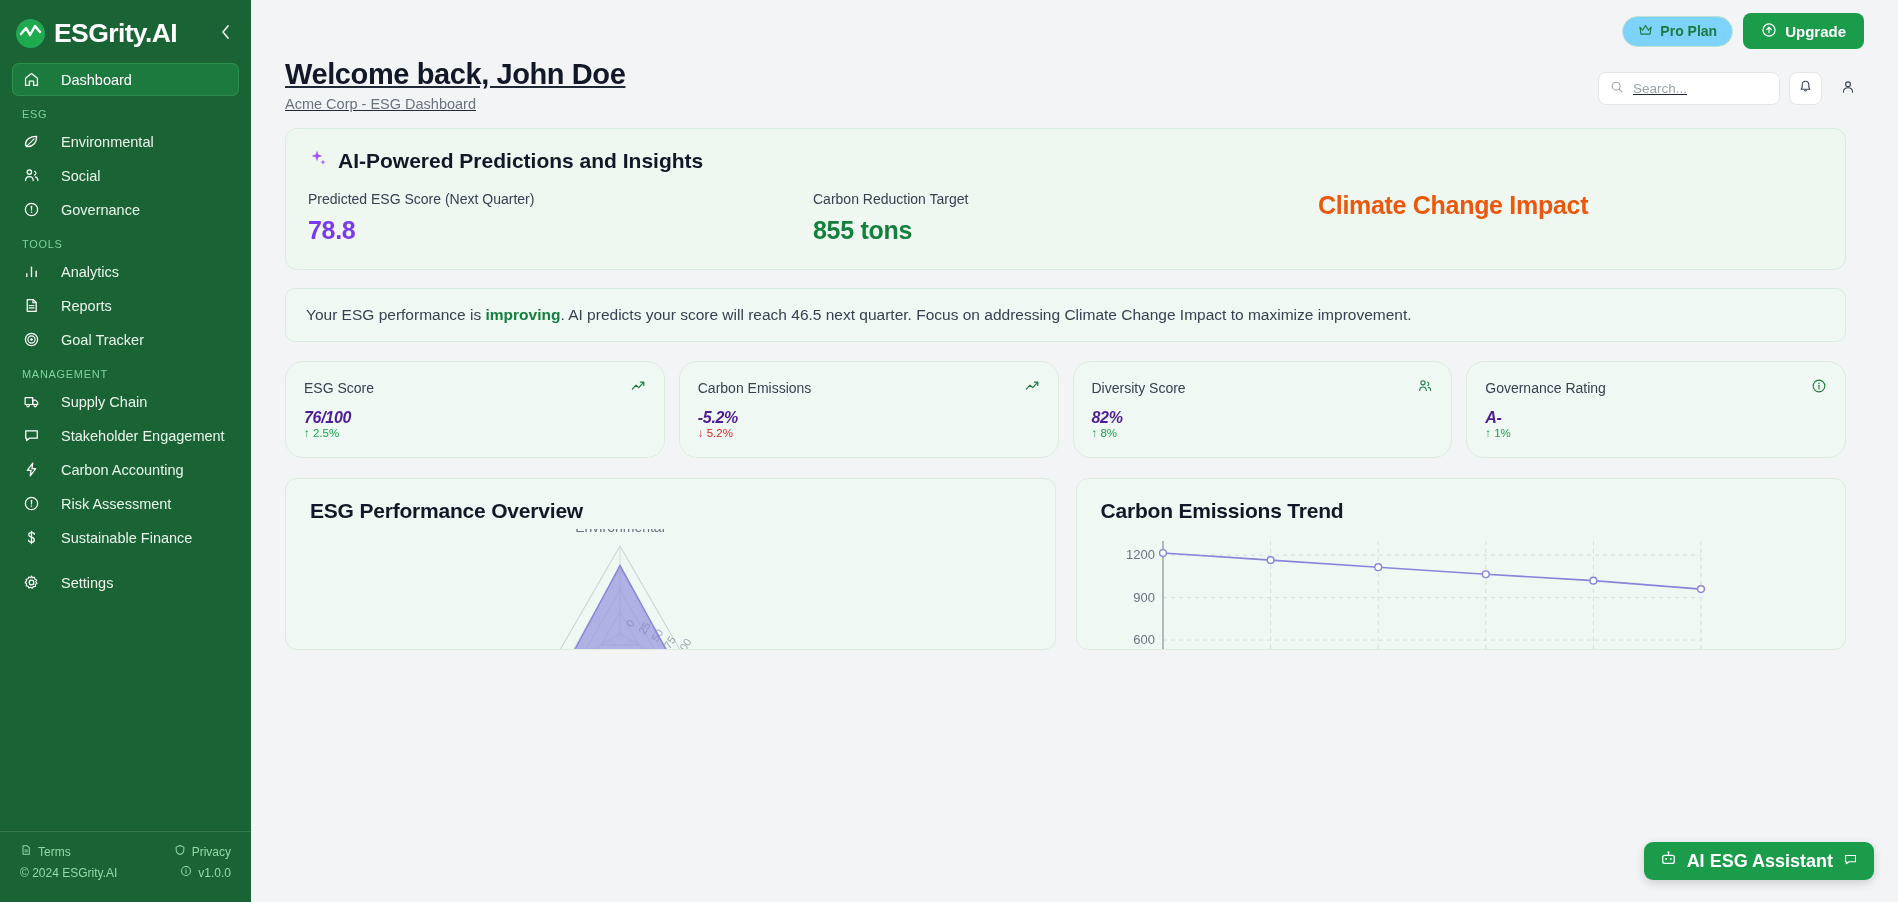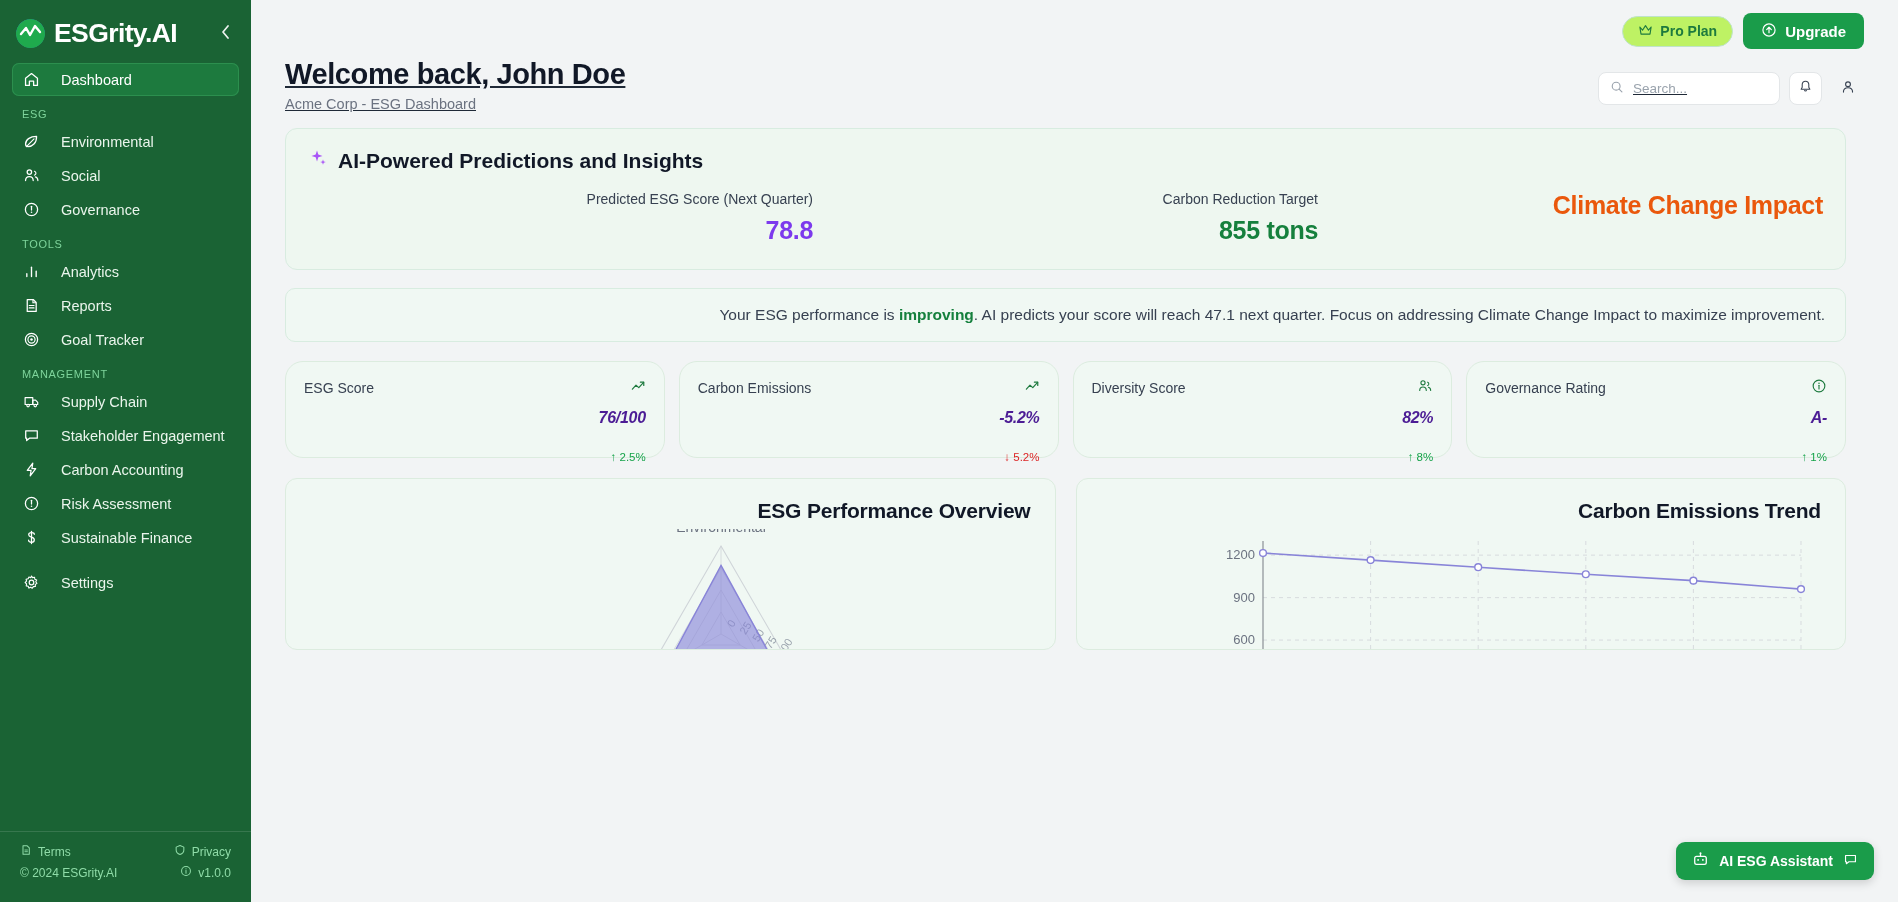--- a/index.html
+++ b/index.html
@@ -53,21 +53,21 @@
   .sf-link.muted { cursor: default; }
 
   
   .main { flex: 1; height: 902px; position: relative; overflow: hidden; }
   .topbar {
     height: 62px; display: flex; align-items: center; justify-content: flex-end;
     padding: 0 34px 0 0;
   }
   .plan-pill {
     display: inline-flex; align-items: center; gap: 7px;
-    background: #bef264; color: #1d7a3e; border: 1px solid #bfe3ca;
+    background: #7dd3fc; color: #1d7a3e; border: 1px solid #bfe3ca;
     border-radius: 999px; height: 31px; padding: 0 15px;
     font-size: 14px; font-weight: bold; cursor: pointer;
   }
   .upgrade-btn {
     display: inline-flex; align-items: center; gap: 8px;
     background: #1a9c4a; color: #ffffff; border: none; border-radius: 8px;
     height: 36px; padding: 0 18px; margin-left: 10px;
     font-size: 15px; font-weight: bold; cursor: pointer;
     font-family: "Liberation Sans", sans-serif;
   }
@@ -89,21 +89,21 @@
     font-family: "Liberation Sans", sans-serif;
   }
   .search-box input::placeholder { color: #9aa3ad; }
   .icon-btn {
     width: 33px; height: 33px; border-radius: 8px;
     background: #ffffff; border: 1px solid #e3e6e8;
     display: flex; align-items: center; justify-content: center; cursor: pointer;
   }
   .icon-btn.plain { background: transparent; border-color: transparent; }
 
-  .content { padding: 16px 52px 0 34px; text-align: right; }
+  .content { padding: 16px 52px 0 34px; }
 
   
   .ai-panel {
     background: #eef7f0; border: 1px solid #d8ece0; border-radius: 12px;
     padding: 19px 22px 24px 22px;
   }
   .ai-title {
     display: flex; align-items: center; gap: 10px;
     font-size: 21px; font-weight: bold; color: #111827; margin-bottom: 18px;
   }
@@ -120,39 +120,39 @@
 
   
   .kpi-row { display: grid; grid-template-columns: repeat(4, 1fr); gap: 14px; margin-top: 19px; }
   .kpi-card {
     background: #f0f8f3; border: 1px solid #dcecdf; border-radius: 18px;
     padding: 16px 18px 18px 18px; height: 97px;
   }
   .kpi-top { display: flex; align-items: center; justify-content: space-between; }
   .kpi-label { font-size: 14px; color: #374151; }
   .kpi-value { font-size: 16px; font-weight: bold; color: #4c1d95; margin-top: 11px; letter-spacing: -0.3px; font-style: italic; }
-  .kpi-delta { font-size: 11.5px; margin-top: 24px; }
+  .kpi-delta { font-size: 11.5px; margin-top: 0; }
   .up { color: #16a34a; }
   .down { color: #dc2626; }
 
   
   .chart-row { display: grid; grid-template-columns: 1fr 1fr; gap: 20px; margin-top: 20px; }
   .chart-card {
     background: #f0f8f3; border: 1px solid #dcecdf; border-radius: 12px;
     padding: 20px 24px 0 24px; height: 172px; overflow: hidden;
   }
   .chart-title { font-size: 21px; font-weight: bold; color: #111827; letter-spacing: -0.2px; }
   .chart-body { margin-top: 6px; }
 
   
   .fab {
     position: absolute; right: 24px; bottom: 22px;
     display: flex; align-items: center; gap: 10px;
     background: #1a9c4a; color: #ffffff; border-radius: 9px;
-    height: 38px; padding: 0 16px; font-size: 14px; font-weight: bold;
+    height: 38px; padding: 0 16px; font-size: 18px; font-weight: bold;
     cursor: pointer; box-shadow: 0 3px 10px rgba(0,0,0,.16);
   }
 </style>
 </head>
 <body>
 
 <div class="app">
 
   <aside class="sidebar">
     <div class="brand">
@@ -421,21 +421,21 @@
             <div class="ai-label">Carbon Reduction Target</div>
             <div class="ai-value" id="aiv1" style="color: rgb(21, 128, 61);">855 tons</div>
           </div>
           <div>
             <div class="ai-value" id="aiv2" style="color: rgb(234, 88, 12);">Climate Change Impact</div>
           </div>
         </div>
       </section>
 
       <section class="banner">
-        <span>Your ESG performance is </span><b>improving</b><span>. AI predicts your score will reach 47.1 next quarter. Focus on addressing Climate Change Impact to maximize improvement.</span>
+        <span>Your ESG performance is </span><b>improving</b><span>. AI predicts your score will reach 46.5 next quarter. Focus on addressing Climate Change Impact to maximize improvement.</span>
       </section>
 
       <section class="kpi-row">
         <div class="kpi-card">
           <div class="kpi-top">
             <span class="kpi-label">ESG Score</span>
             <span>
               <svg width="16" height="16" viewBox="0 0 20 20">
                   <path d="M3 14 L7.5 9 L11 12 L17 5.5" stroke="#1d7a3e" stroke-width="1.5" fill="none" stroke-linecap="round" stroke-linejoin="round"></path>
                   <path d="M13 5.2 H17.2 V9.4" stroke="#1d7a3e" stroke-width="1.5" fill="none" stroke-linecap="round" stroke-linejoin="round"></path>

